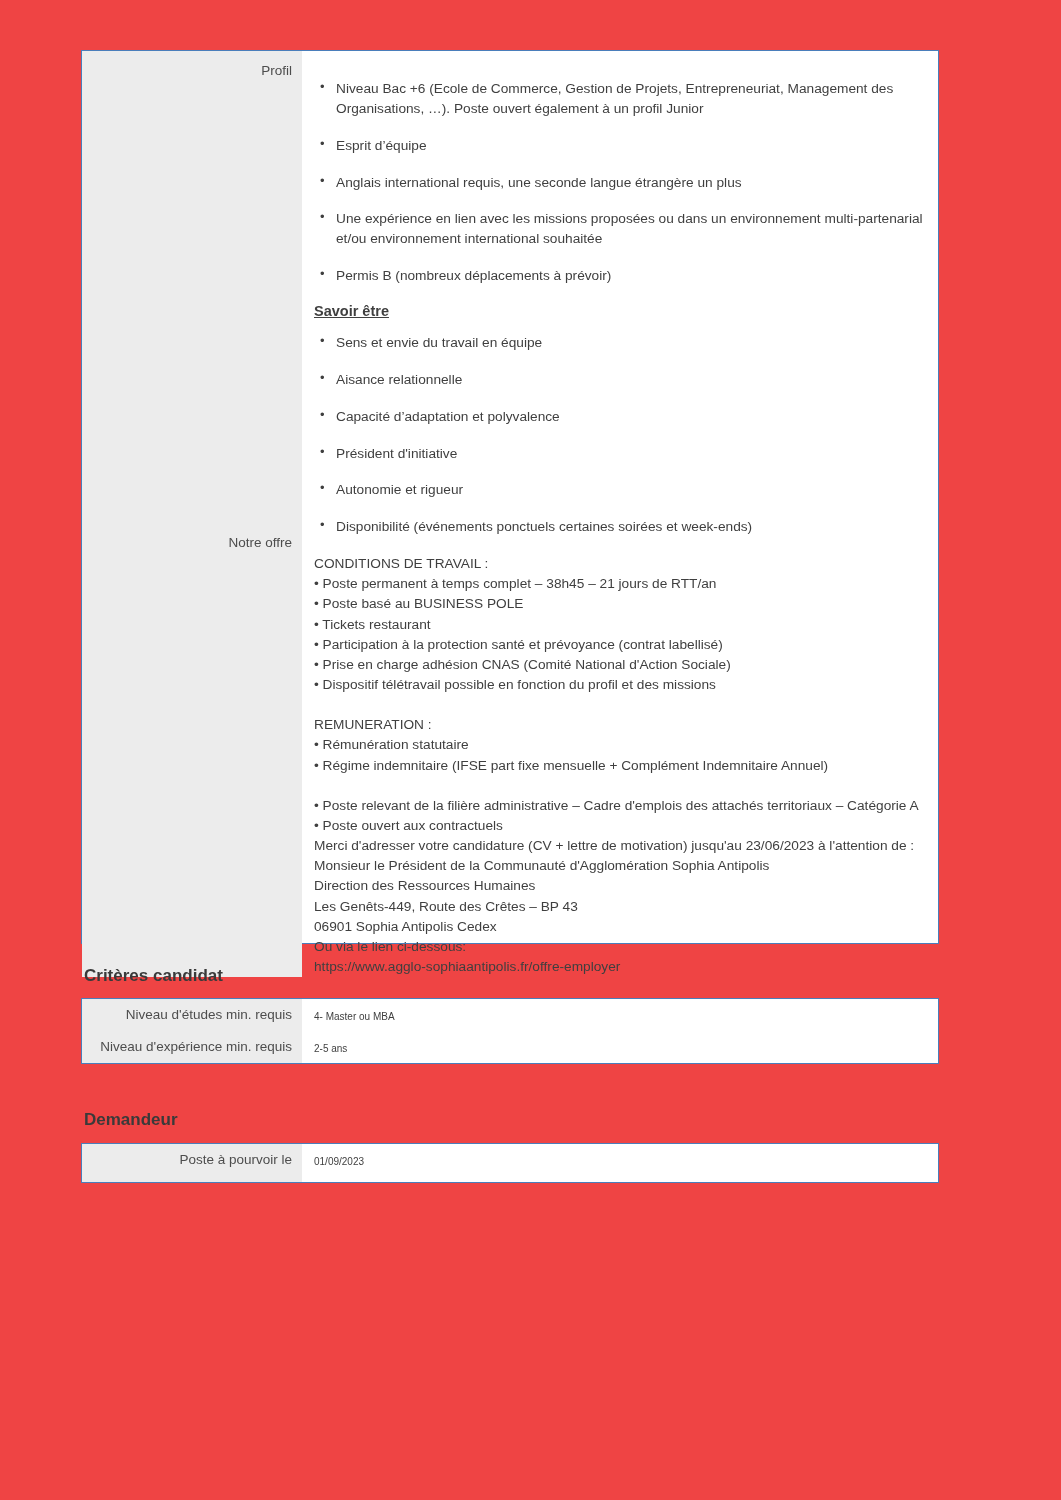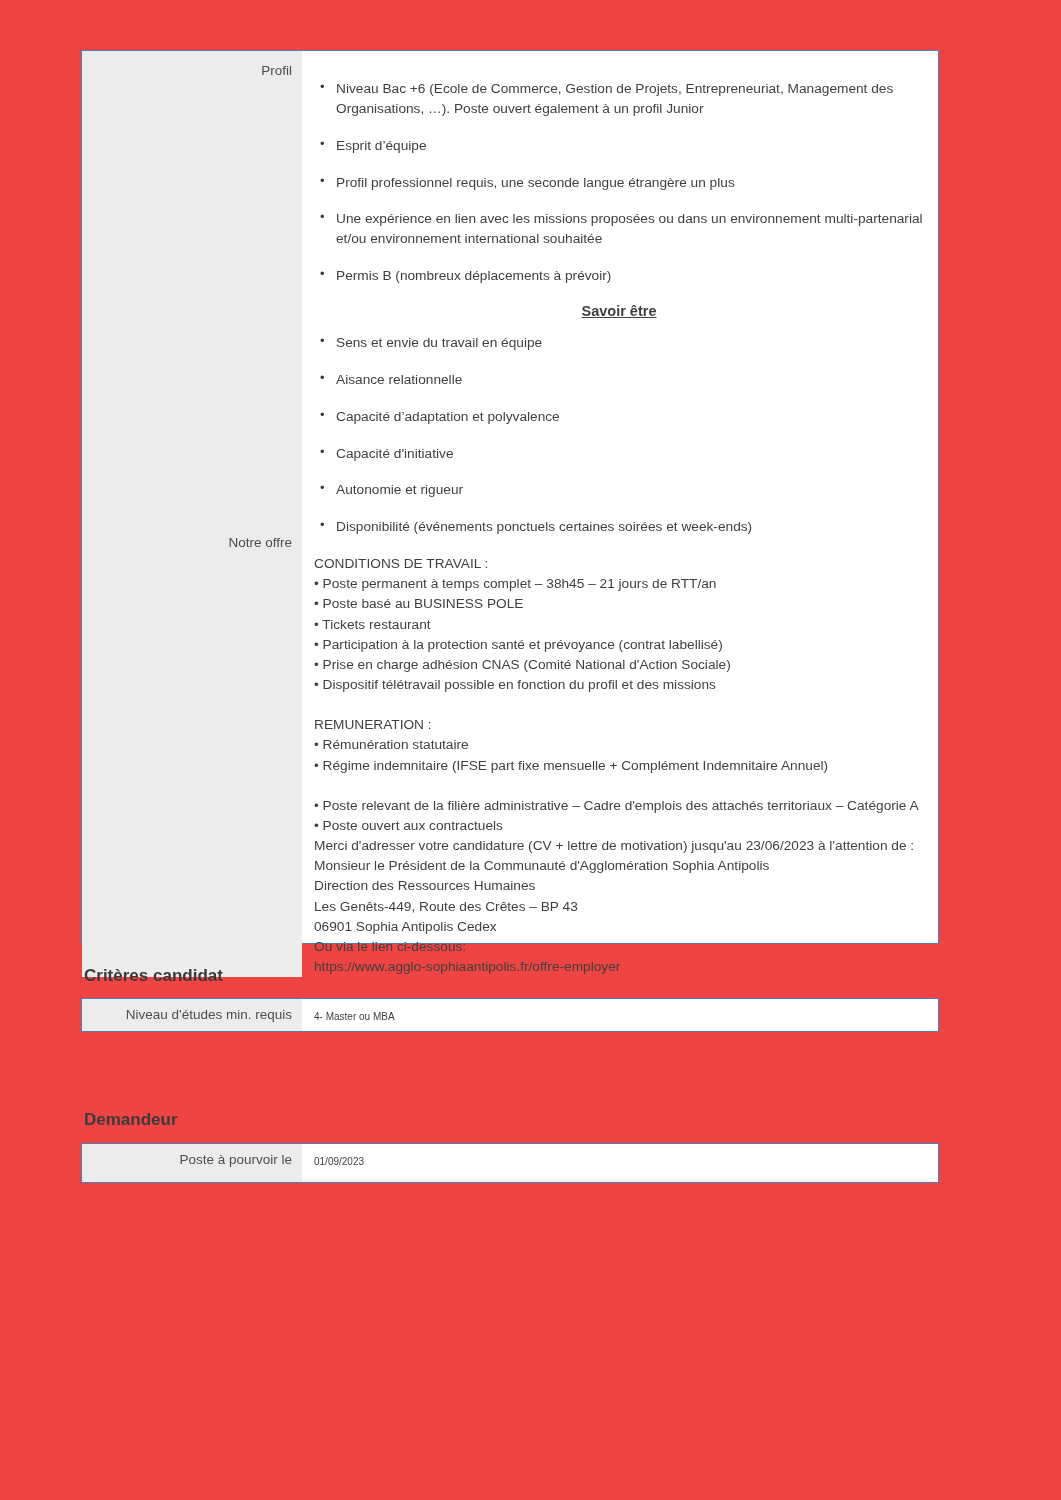--- a/index.html
+++ b/index.html
@@ -109,21 +109,20 @@
   }
   .bullets-indent {
     padding-left: 34px;
   }
   .section-heading {
     font-size: 14.5px;
     font-weight: bold;
     color: #3f3f3f;
     text-decoration: underline;
     margin: 2px 0 14px 0;
-    text-align: center;
   }
   .offer-block {
     font-size: 13.7px;
     line-height: 1.47;
     color: #3f3f3f;
     white-space: pre-wrap;
   }
 
   
   .doc-heading {
@@ -162,32 +161,32 @@
       <div class="col-labels">
         <span class="lbl" style="top:12px;">Profil</span>
         <span class="lbl" style="top:484px;">Notre offre</span>
       </div>
 
       <div class="col-content">
 
         <ul class="bullets bullets-indent" style="margin-top:28px;">
           <li>Niveau Bac +6 (Ecole de Commerce, Gestion de Projets, Entrepreneuriat, Management des Organisations, …). Poste ouvert également à un profil Junior</li>
           <li>Esprit d’équipe</li>
-          <li>Profil professionnel requis, une seconde langue étrangère un plus</li>
+          <li>Anglais international requis, une seconde langue étrangère un plus</li>
           <li>Une expérience en lien avec les missions proposées ou dans un environnement multi-partenarial et/ou environnement international souhaitée</li>
           <li>Permis B (nombreux déplacements à prévoir)</li>
         </ul>
 
         <div class="section-heading">Savoir être</div>
 
         <ul class="bullets bullets-indent">
           <li>Sens et envie du travail en équipe</li>
           <li>Aisance relationnelle</li>
           <li>Capacité d’adaptation et polyvalence</li>
-          <li>Capacité d'initiative</li>
+          <li>Président d'initiative</li>
           <li>Autonomie et rigueur</li>
           <li>Disponibilité (événements ponctuels certaines soirées et week-ends)</li>
         </ul>
 
         <div class="offer-block">CONDITIONS DE TRAVAIL :
 • Poste permanent à temps complet – 38h45 – 21 jours de RTT/an
 • Poste basé au BUSINESS POLE
 • Tickets restaurant
 • Participation à la protection santé et prévoyance (contrat labellisé)
 • Prise en charge adhésion CNAS (Comité National d'Action Sociale)
@@ -211,20 +210,24 @@
     </div>
   </div>
 
   <div class="doc-heading" style="top:966px;">Critères candidat</div>
 
   <div class="panel" id="criteres-panel">
     <div class="panel-row">
       <div class="label-cell">Niveau d'études min. requis</div>
       <div class="value-cell">4- Master ou MBA</div>
     </div>
+    <div class="panel-row">
+      <div class="label-cell">Niveau d'expérience min. requis</div>
+      <div class="value-cell">2-5 ans</div>
+    </div>
   </div>
 
   <div class="doc-heading" style="top:1110px;text-align:center;">Demandeur</div>
 
   <div class="panel" id="demandeur-panel">
     <div class="panel-row">
       <div class="label-cell">Poste à pourvoir le</div>
       <div class="value-cell">01/09/2023</div>
     </div>
   </div>

